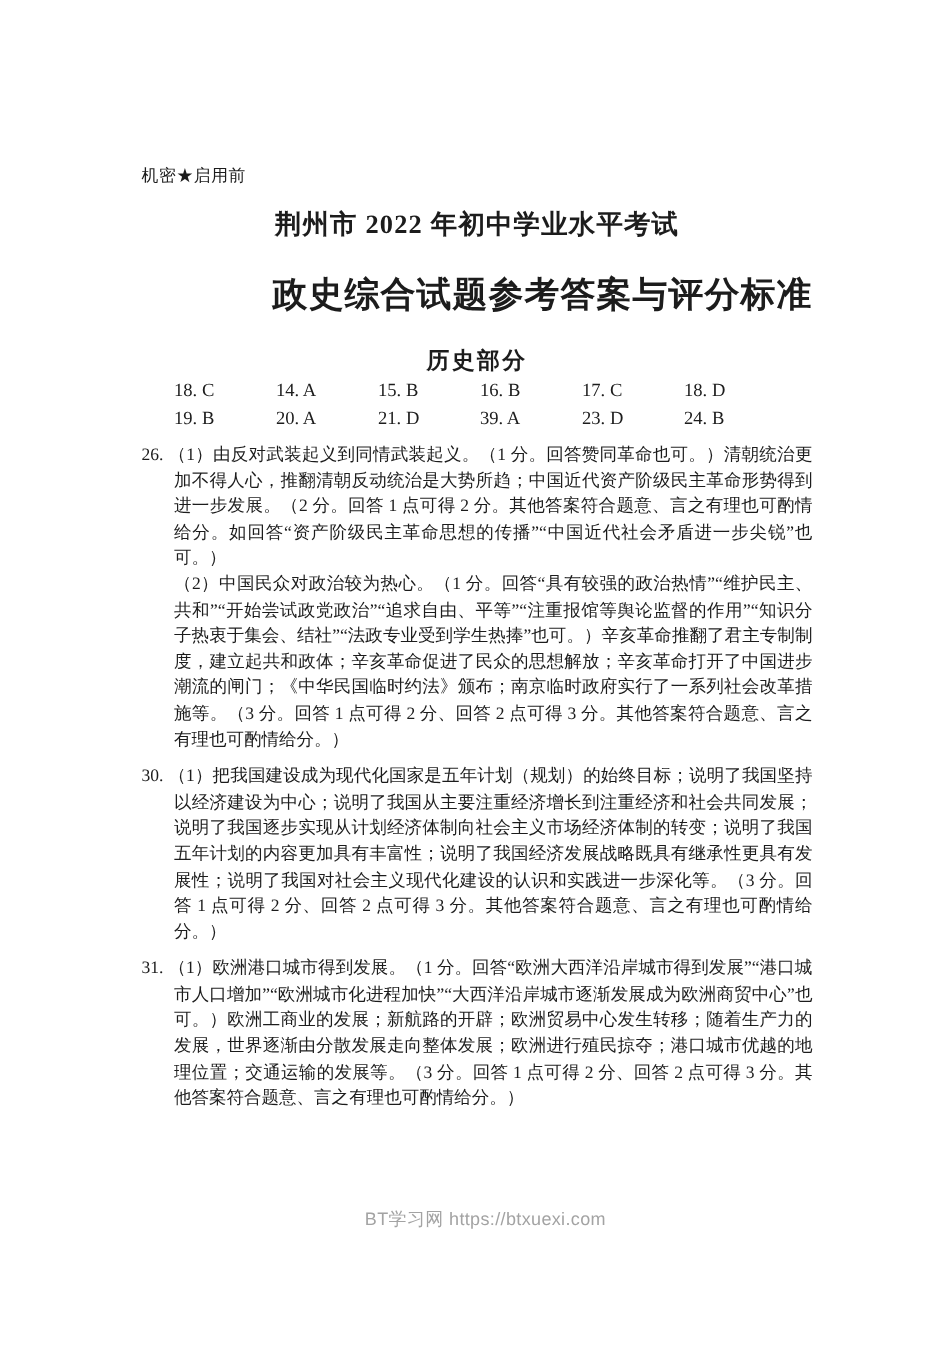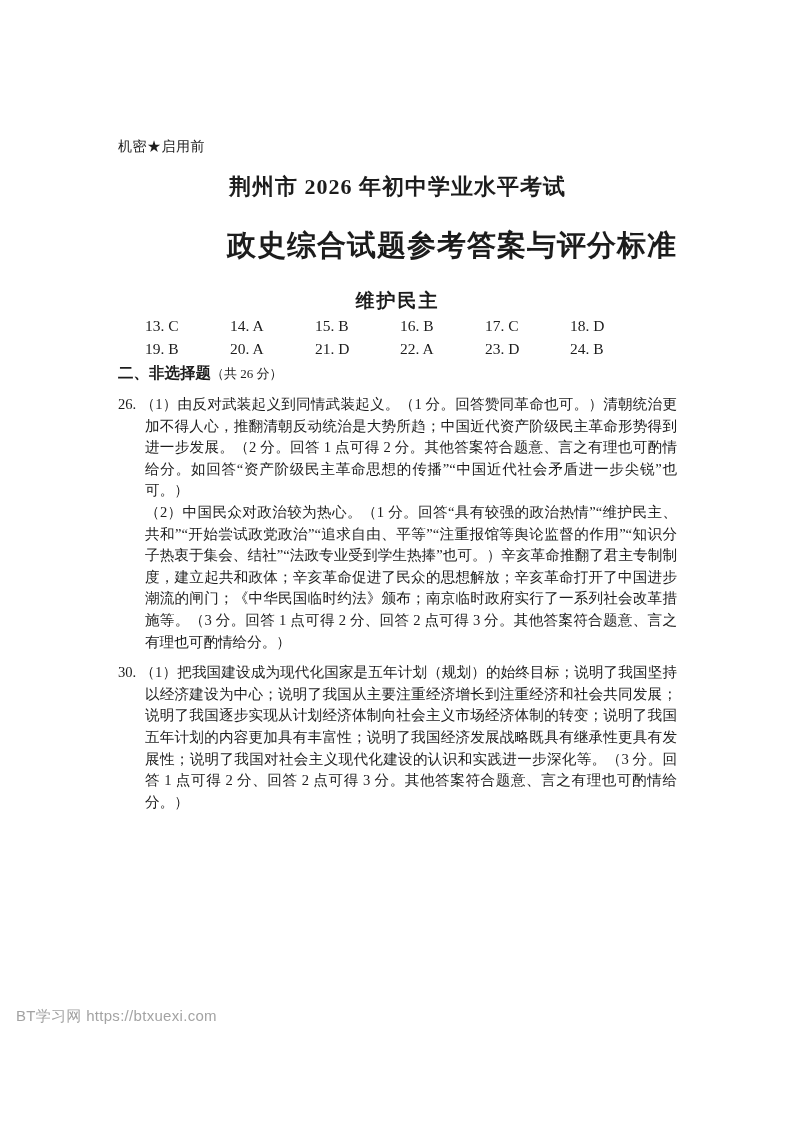--- a/index.html
+++ b/index.html
@@ -74,68 +74,68 @@
     text-indent: -27px;
   }
   .question p.cont {
     margin-left: 27px;
   }
   .qnum { margin-right: 4px; }
   .footer {
     position: absolute;
     left: 16px; right: 0;
     bottom: 38px;
-    text-align: left;
+    text-align: center;
     color: #a3a3a3;
     font-size: 15px;
     font-family: "Liberation Sans", "DejaVu Sans", sans-serif;
     letter-spacing: 0.3px;
   }
 </style>
 </head>
 <body>
 
 <div class="page">
 
   <div class="classification">机密★启用前</div>
 
-  <div class="exam-title">荆州市 2026 年初中学业水平考试</div>
+  <div class="exam-title">荆州市 2022 年初中学业水平考试</div>
 
   <div class="doc-title">政史综合试题参考答案与评分标准</div>
 
-  <div class="section-title">维护民主</div>
+  <div class="section-title">历史部分</div>
 
 
   <div class="answer-row">
-    <span class="answer">13. C</span>
+    <span class="answer">18. C</span>
     <span class="answer">14. A</span>
     <span class="answer">15. B</span>
     <span class="answer">16. B</span>
     <span class="answer">17. C</span>
     <span class="answer">18. D</span>
   </div>
 
   <div class="answer-row">
     <span class="answer">19. B</span>
     <span class="answer">20. A</span>
     <span class="answer">21. D</span>
-    <span class="answer">22. A</span>
+    <span class="answer">39. A</span>
     <span class="answer">23. D</span>
     <span class="answer">24. B</span>
   </div>
 
-  <div class="q-heading second"><span>二、非选择题</span><span class="note">（共 26 分）</span></div>
 
   <div class="question">
     <p class="lead"><span class="qnum">26.</span><span>（1）由反对武装起义到同情武装起义。（1 分。回答赞同革命也可。）清朝统治更加不得人心，推翻清朝反动统治是大势所趋；中国近代资产阶级民主革命形势得到进一步发展。（2 分。回答 1 点可得 2 分。其他答案符合题意、言之有理也可酌情给分。如回答“资产阶级民主革命思想的传播”“中国近代社会矛盾进一步尖锐”也可。）</span></p>
     <p class="cont">（2）中国民众对政治较为热心。（1 分。回答“具有较强的政治热情”“维护民主、共和”“开始尝试政党政治”“追求自由、平等”“注重报馆等舆论监督的作用”“知识分子热衷于集会、结社”“法政专业受到学生热捧”也可。）辛亥革命推翻了君主专制制度，建立起共和政体；辛亥革命促进了民众的思想解放；辛亥革命打开了中国进步潮流的闸门；《中华民国临时约法》颁布；南京临时政府实行了一系列社会改革措施等。（3 分。回答 1 点可得 2 分、回答 2 点可得 3 分。其他答案符合题意、言之有理也可酌情给分。）</p>
   </div>
 
   <div class="question">
     <p class="lead"><span class="qnum">30.</span><span>（1）把我国建设成为现代化国家是五年计划（规划）的始终目标；说明了我国坚持以经济建设为中心；说明了我国从主要注重经济增长到注重经济和社会共同发展；说明了我国逐步实现从计划经济体制向社会主义市场经济体制的转变；说明了我国五年计划的内容更加具有丰富性；说明了我国经济发展战略既具有继承性更具有发展性；说明了我国对社会主义现代化建设的认识和实践进一步深化等。（3 分。回答 1 点可得 2 分、回答 2 点可得 3 分。其他答案符合题意、言之有理也可酌情给分。）</span></p>
   </div>
 
   <div class="question">
+    <p class="lead"><span class="qnum">31.</span><span>（1）欧洲港口城市得到发展。（1 分。回答“欧洲大西洋沿岸城市得到发展”“港口城市人口增加”“欧洲城市化进程加快”“大西洋沿岸城市逐渐发展成为欧洲商贸中心”也可。）欧洲工商业的发展；新航路的开辟；欧洲贸易中心发生转移；随着生产力的发展，世界逐渐由分散发展走向整体发展；欧洲进行殖民掠夺；港口城市优越的地理位置；交通运输的发展等。（3 分。回答 1 点可得 2 分、回答 2 点可得 3 分。其他答案符合题意、言之有理也可酌情给分。）</span></p>
   </div>
 
   <div class="footer">BT学习网 https://btxuexi.com</div>
 
 </div>
 
 </body></html>

